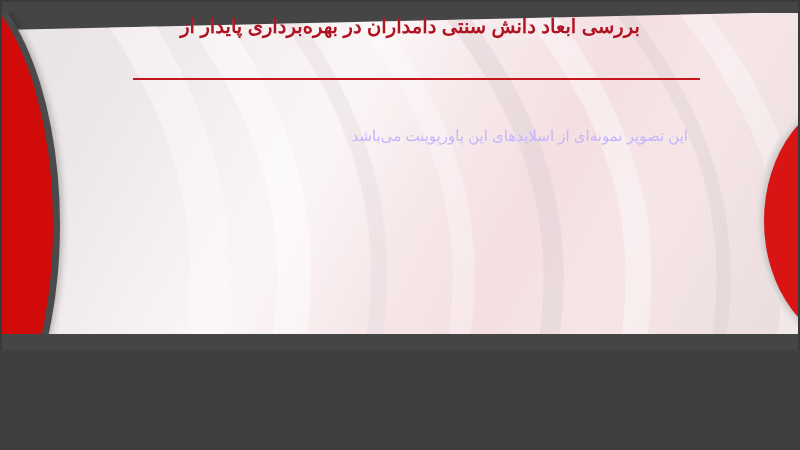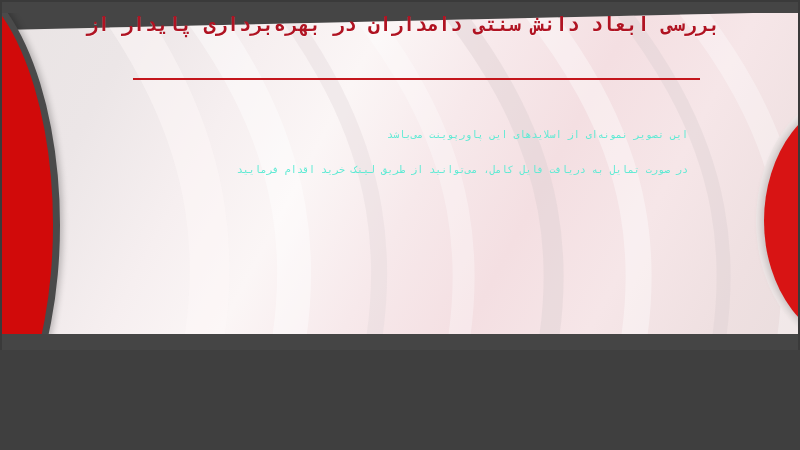--- a/index.html
+++ b/index.html
@@ -7,21 +7,21 @@
     padding: 0;
     background: #3f3f3f;
   }
 
   .slide {
     position: relative;
     width: 800px;
     height: 350px;
     overflow: hidden;
     background: #454545;
-    font-family: Liberation Mono, monospace;
+    font-family: Liberation Sans, sans-serif;
   }
 
   
   .panel {
     position: absolute;
     left: 0;
     top: 12px;
     width: 800px;
     height: 422px;
     background:
@@ -135,22 +135,22 @@
   
   .body-block {
     position: absolute;
     right: 112px;
     top: 118px;
     width: 600px;
     text-align: right;
     direction: rtl;
   }
   .body-line {
-    color: #5eead4;
-    font-size: 10px;
+    color: #c4b5fd;
+    font-size: 15px;
     line-height: 35px;
     white-space: nowrap;
     font-weight: normal;
   }
 </style>
 </head>
 <body>
 
 <div class="slide">
 
@@ -178,20 +178,19 @@
   <div class="right-orb-halo"></div>
   <div class="right-orb"></div>
 
   <div class="title-block">
     <div class="title-line">بررسی ابعاد دانش سنتی دامداران در بهره‌برداری پایدار از</div>
   </div>
   <div class="title-rule"></div>
 
   <div class="body-block">
     <div class="body-line">این تصویر نمونه‌ای از اسلایدهای این پاورپوینت می‌باشد</div>
-    <div class="body-line">در صورت تمایل به دریافت فایل کامل، می‌توانید از طریق لینک خرید اقدام فرمایید</div>
   </div>
 
   <div class="band-top"></div>
   <div class="band-bottom"></div>
   <div class="outer-edge"></div>
 
 </div>
 
 </body></html>

